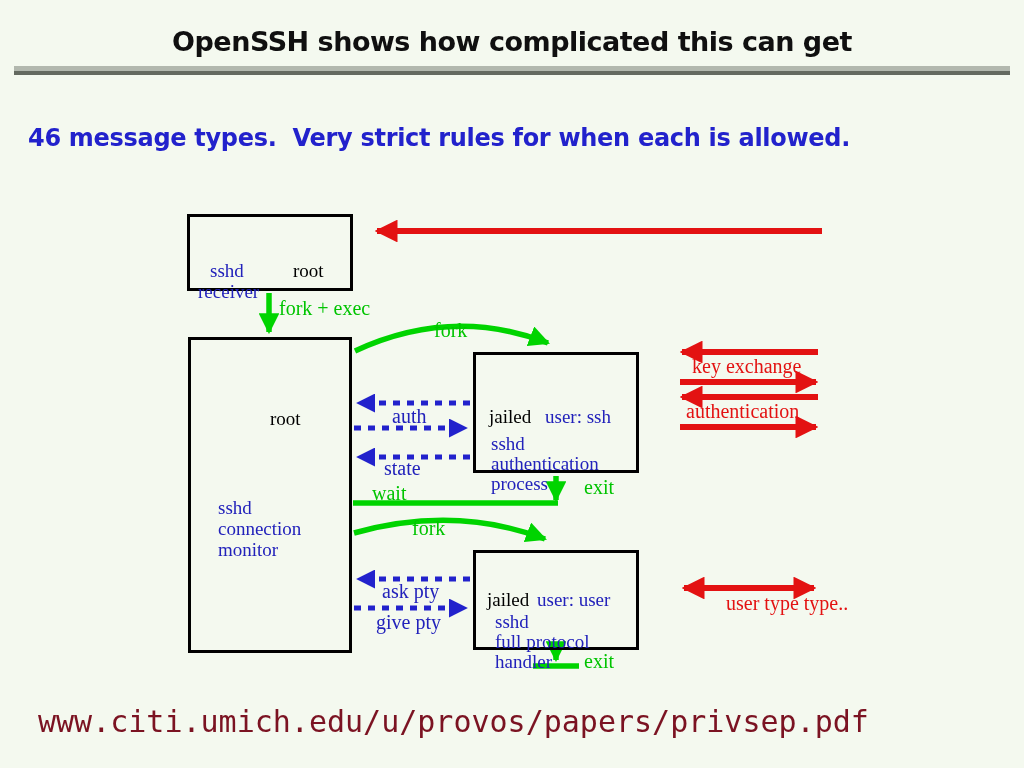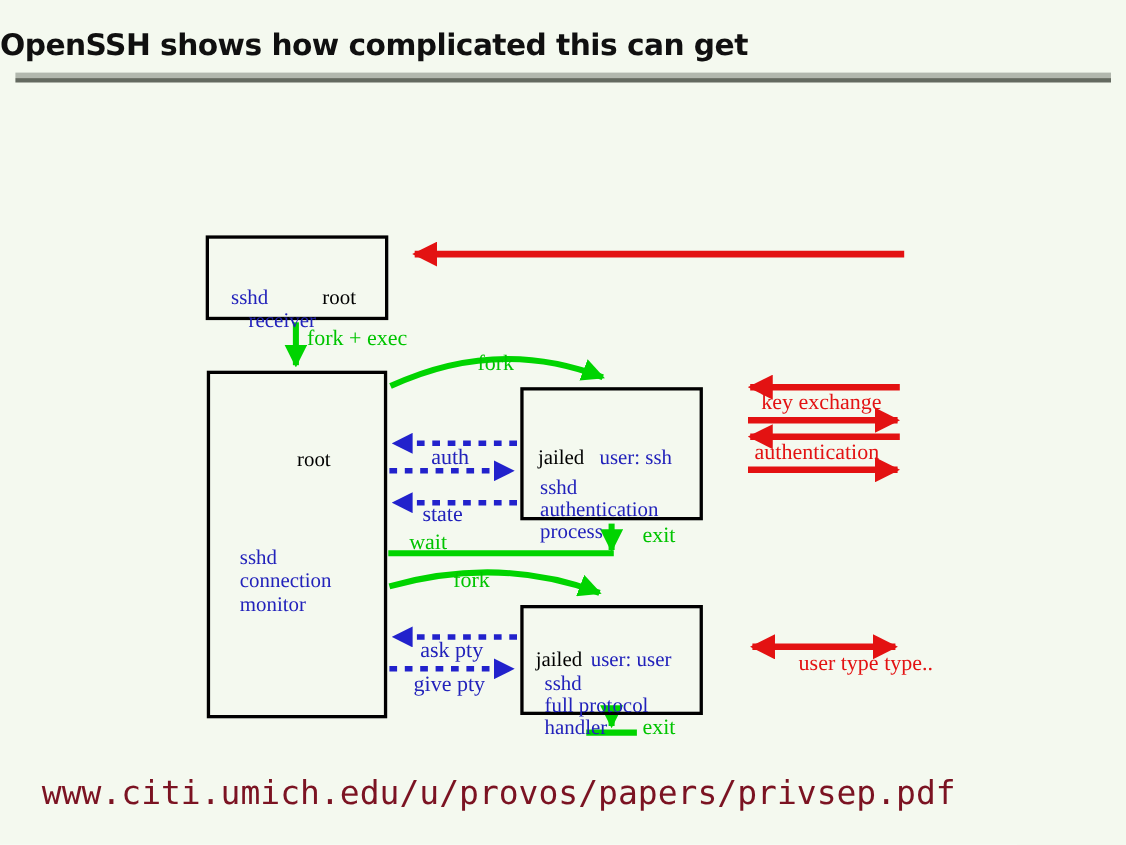--- a/index.html
+++ b/index.html
@@ -3,21 +3,21 @@
 <meta charset="utf-8">
 <style>
   html,body { margin:0; padding:0; }
   .slide {
     position:relative; width:1024px; height:768px;
     background:#f4f9ef; overflow:hidden;
     font-family:"Liberation Serif", serif;
   }
   .title {
     position:absolute; left:0; top:26px; width:1024px;
-    text-align:left; font-family:"DejaVu Sans", sans-serif;
+    text-align:center; font-family:"DejaVu Sans", sans-serif;
     font-weight:bold; font-size:27px; color:#101010; letter-spacing:-0.5px;
   }
   .rule { position:absolute; left:14px; top:66px; width:996px; }
   .rule .rt { height:5px; background:#b2b8ae; }
   .rule .rb { height:4px; background:#646a60; }
   .subtitle {
     position:absolute; left:28px; top:124px;
     font-family:"DejaVu Sans", sans-serif; font-weight:bold;
     font-size:24px; color:#2222cc; white-space:pre; letter-spacing:-0.3px;
   }
@@ -44,20 +44,21 @@
 
 <div class="slide">
 
   <div class="title">OpenSSH shows how complicated this can get</div>
 
   <div class="rule">
     <div class="rt"></div>
     <div class="rb"></div>
   </div>
 
+  <div class="subtitle">46 message types.  Very strict rules for when each is allowed.</div>
 
   <svg class="arrow-layer" width="1024" height="768" viewBox="0 0 1024 768" xmlns="http://www.w3.org/2000/svg">
     <defs>
       <marker id="mr" viewBox="0 0 10 10" refX="9" refY="5" markerWidth="3.8" markerHeight="3.8" orient="auto-start-reverse" markerUnits="strokeWidth">
         <path d="M0 0 L10 5 L0 10 z" fill="#e31212"></path>
       </marker>
       <marker id="mg" viewBox="0 0 10 10" refX="9" refY="5" markerWidth="3.8" markerHeight="3.8" orient="auto-start-reverse" markerUnits="strokeWidth">
         <path d="M0 0 L10 5 L0 10 z" fill="#00d400"></path>
       </marker>
       <marker id="mb" viewBox="0 0 10 10" refX="9" refY="5" markerWidth="3.8" markerHeight="3.8" orient="auto-start-reverse" markerUnits="strokeWidth">
@@ -89,21 +90,21 @@
       <line x1="354" y1="428" x2="466" y2="428" marker-end="url(#mb)"></line>
       <line x1="470" y1="457" x2="358" y2="457" marker-end="url(#mb)"></line>
       <line x1="470" y1="579" x2="358" y2="579" marker-end="url(#mb)"></line>
       <line x1="354" y1="608" x2="466" y2="608" marker-end="url(#mb)"></line>
     </g>
   </svg>
 
   <div class="box box-receiver">
     <span class="bt c-blue" style="left:20px;  top:16px;">sshd</span>
     <span class="bt c-black" style="left:103px; top:16px;">root</span>
-    <span class="bt c-blue" style="left:36px;  top:37px;">receiver</span>
+    <span class="bt c-blue" style="left:8px;  top:37px;">receiver</span>
   </div>
 
   <div class="box box-monitor">
     <span class="bt c-black" style="left:79px; top:41px;">root</span>
     <span class="bt c-blue" style="left:27px; top:130px;">sshd</span>
     <span class="bt c-blue" style="left:27px; top:151px;">connection</span>
     <span class="bt c-blue" style="left:27px; top:172px;">monitor</span>
   </div>
 
   <div class="box box-jailed1">

